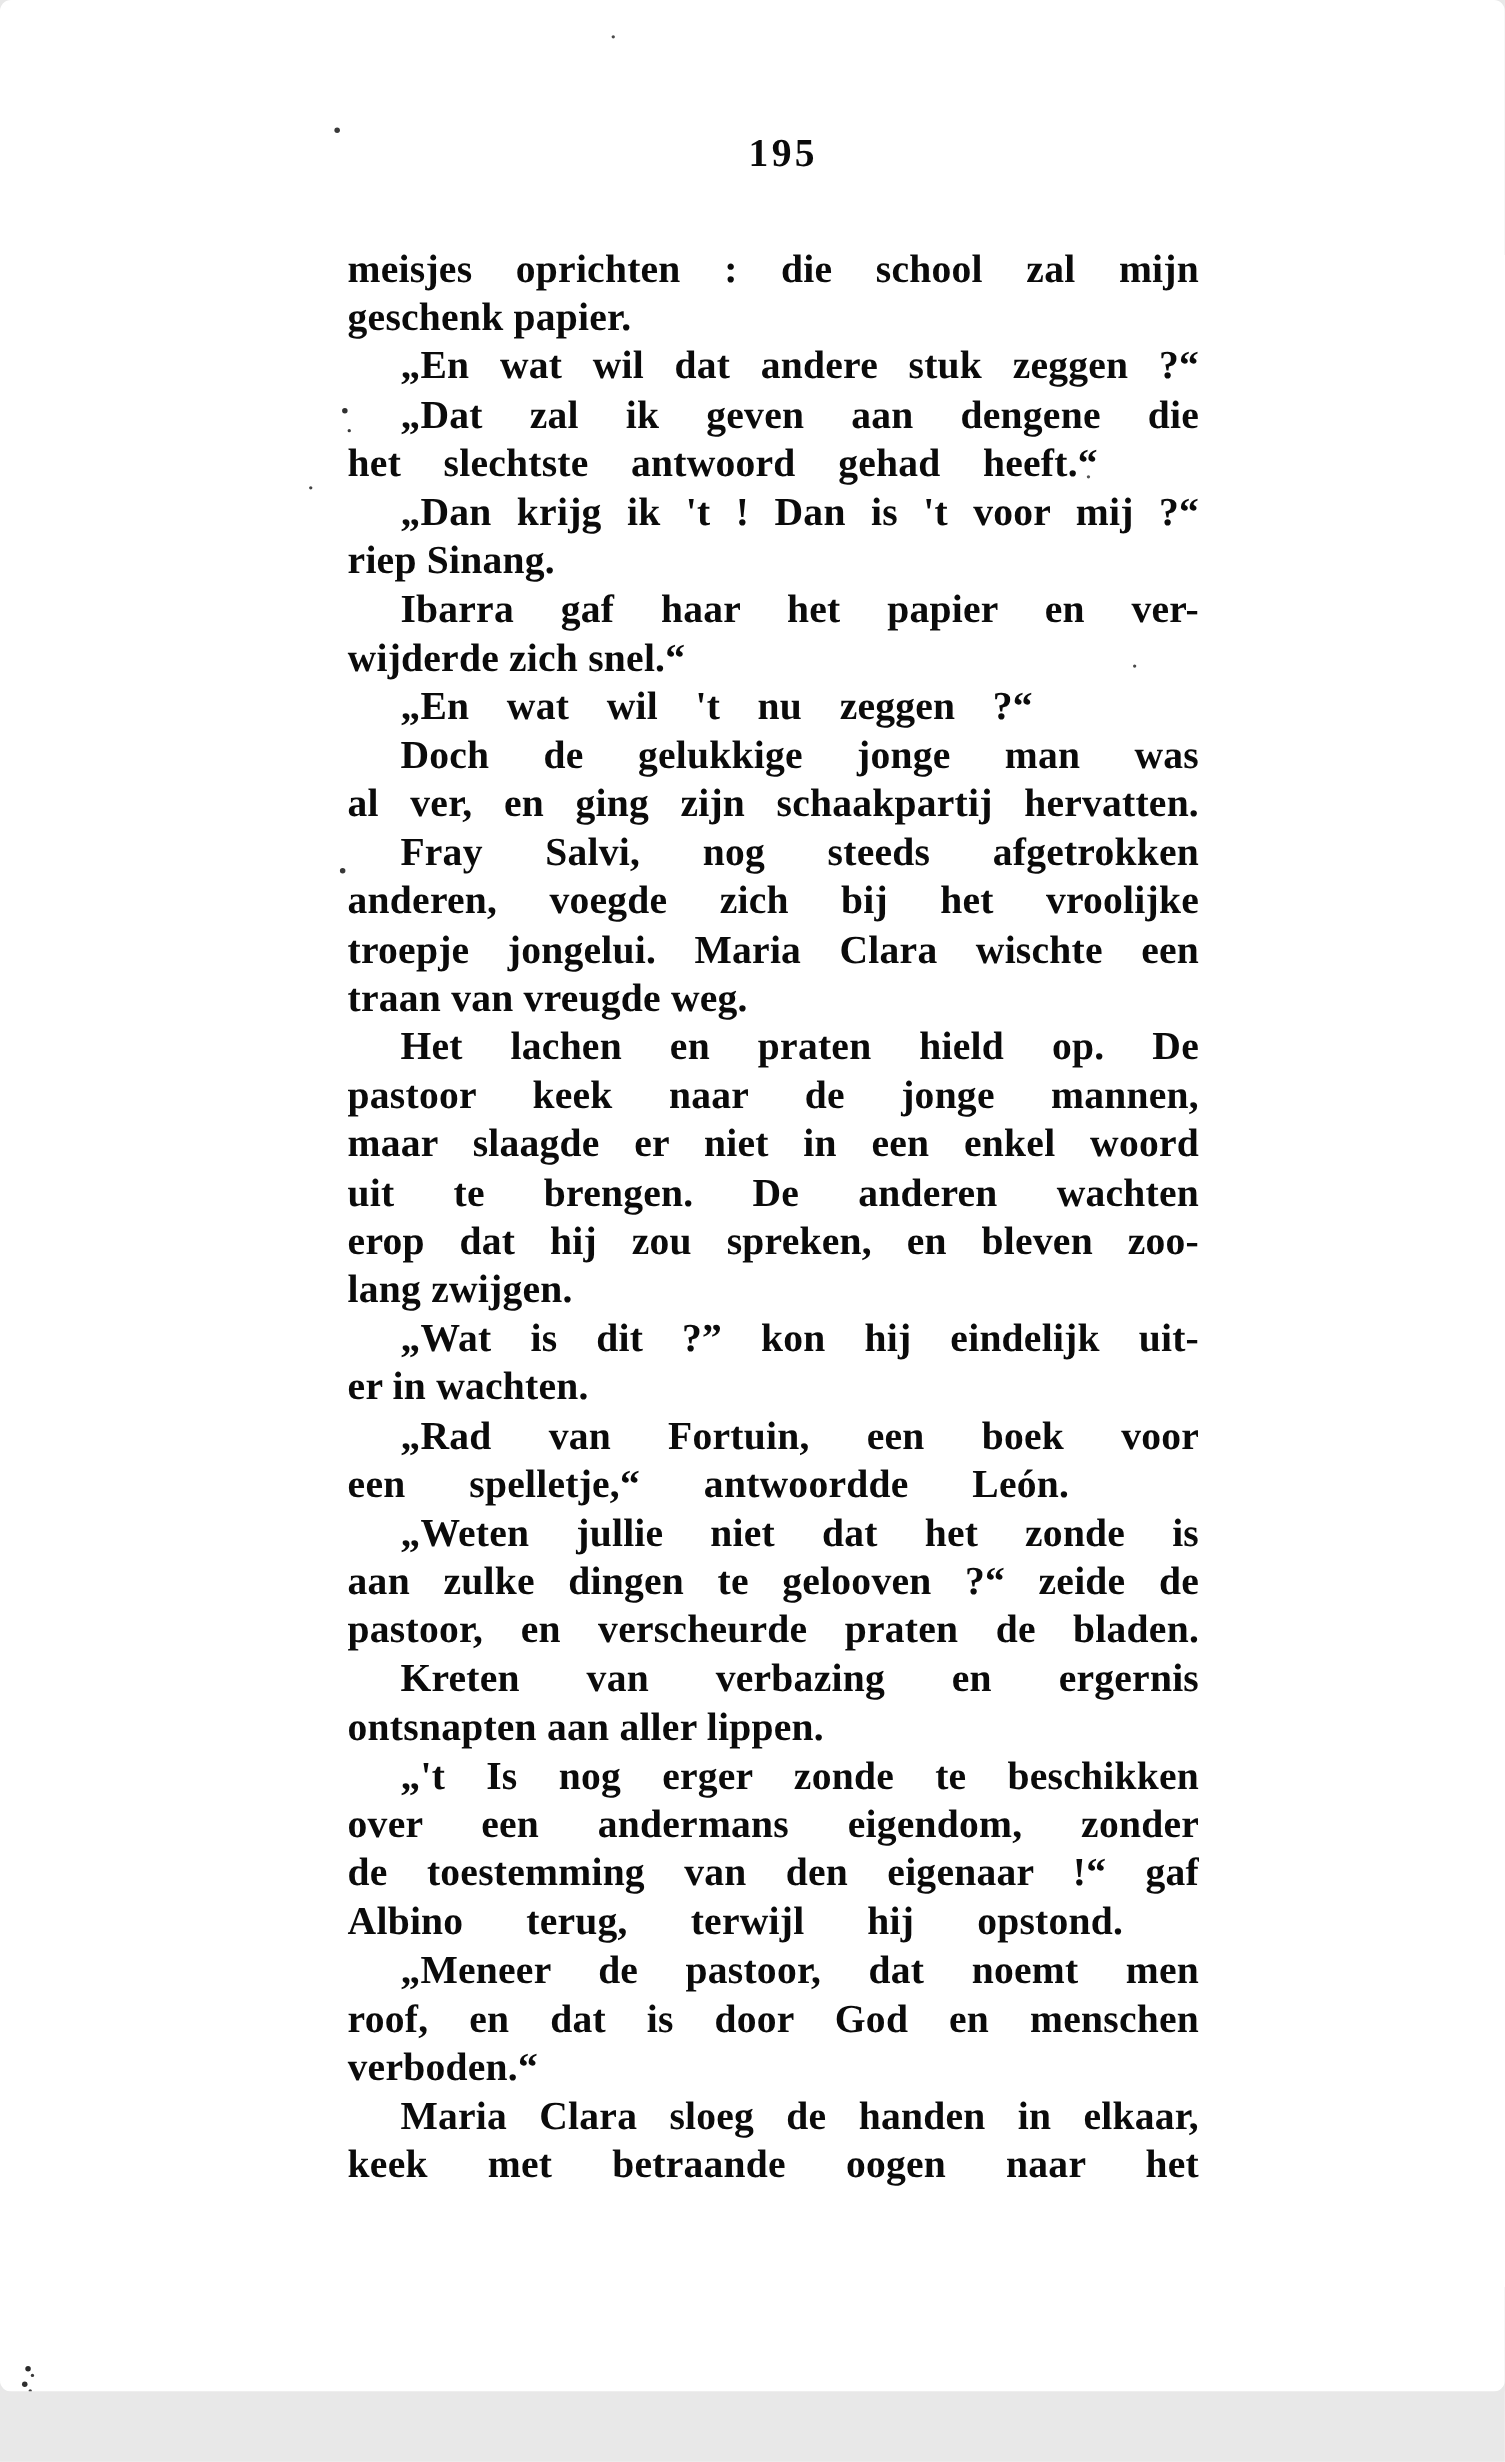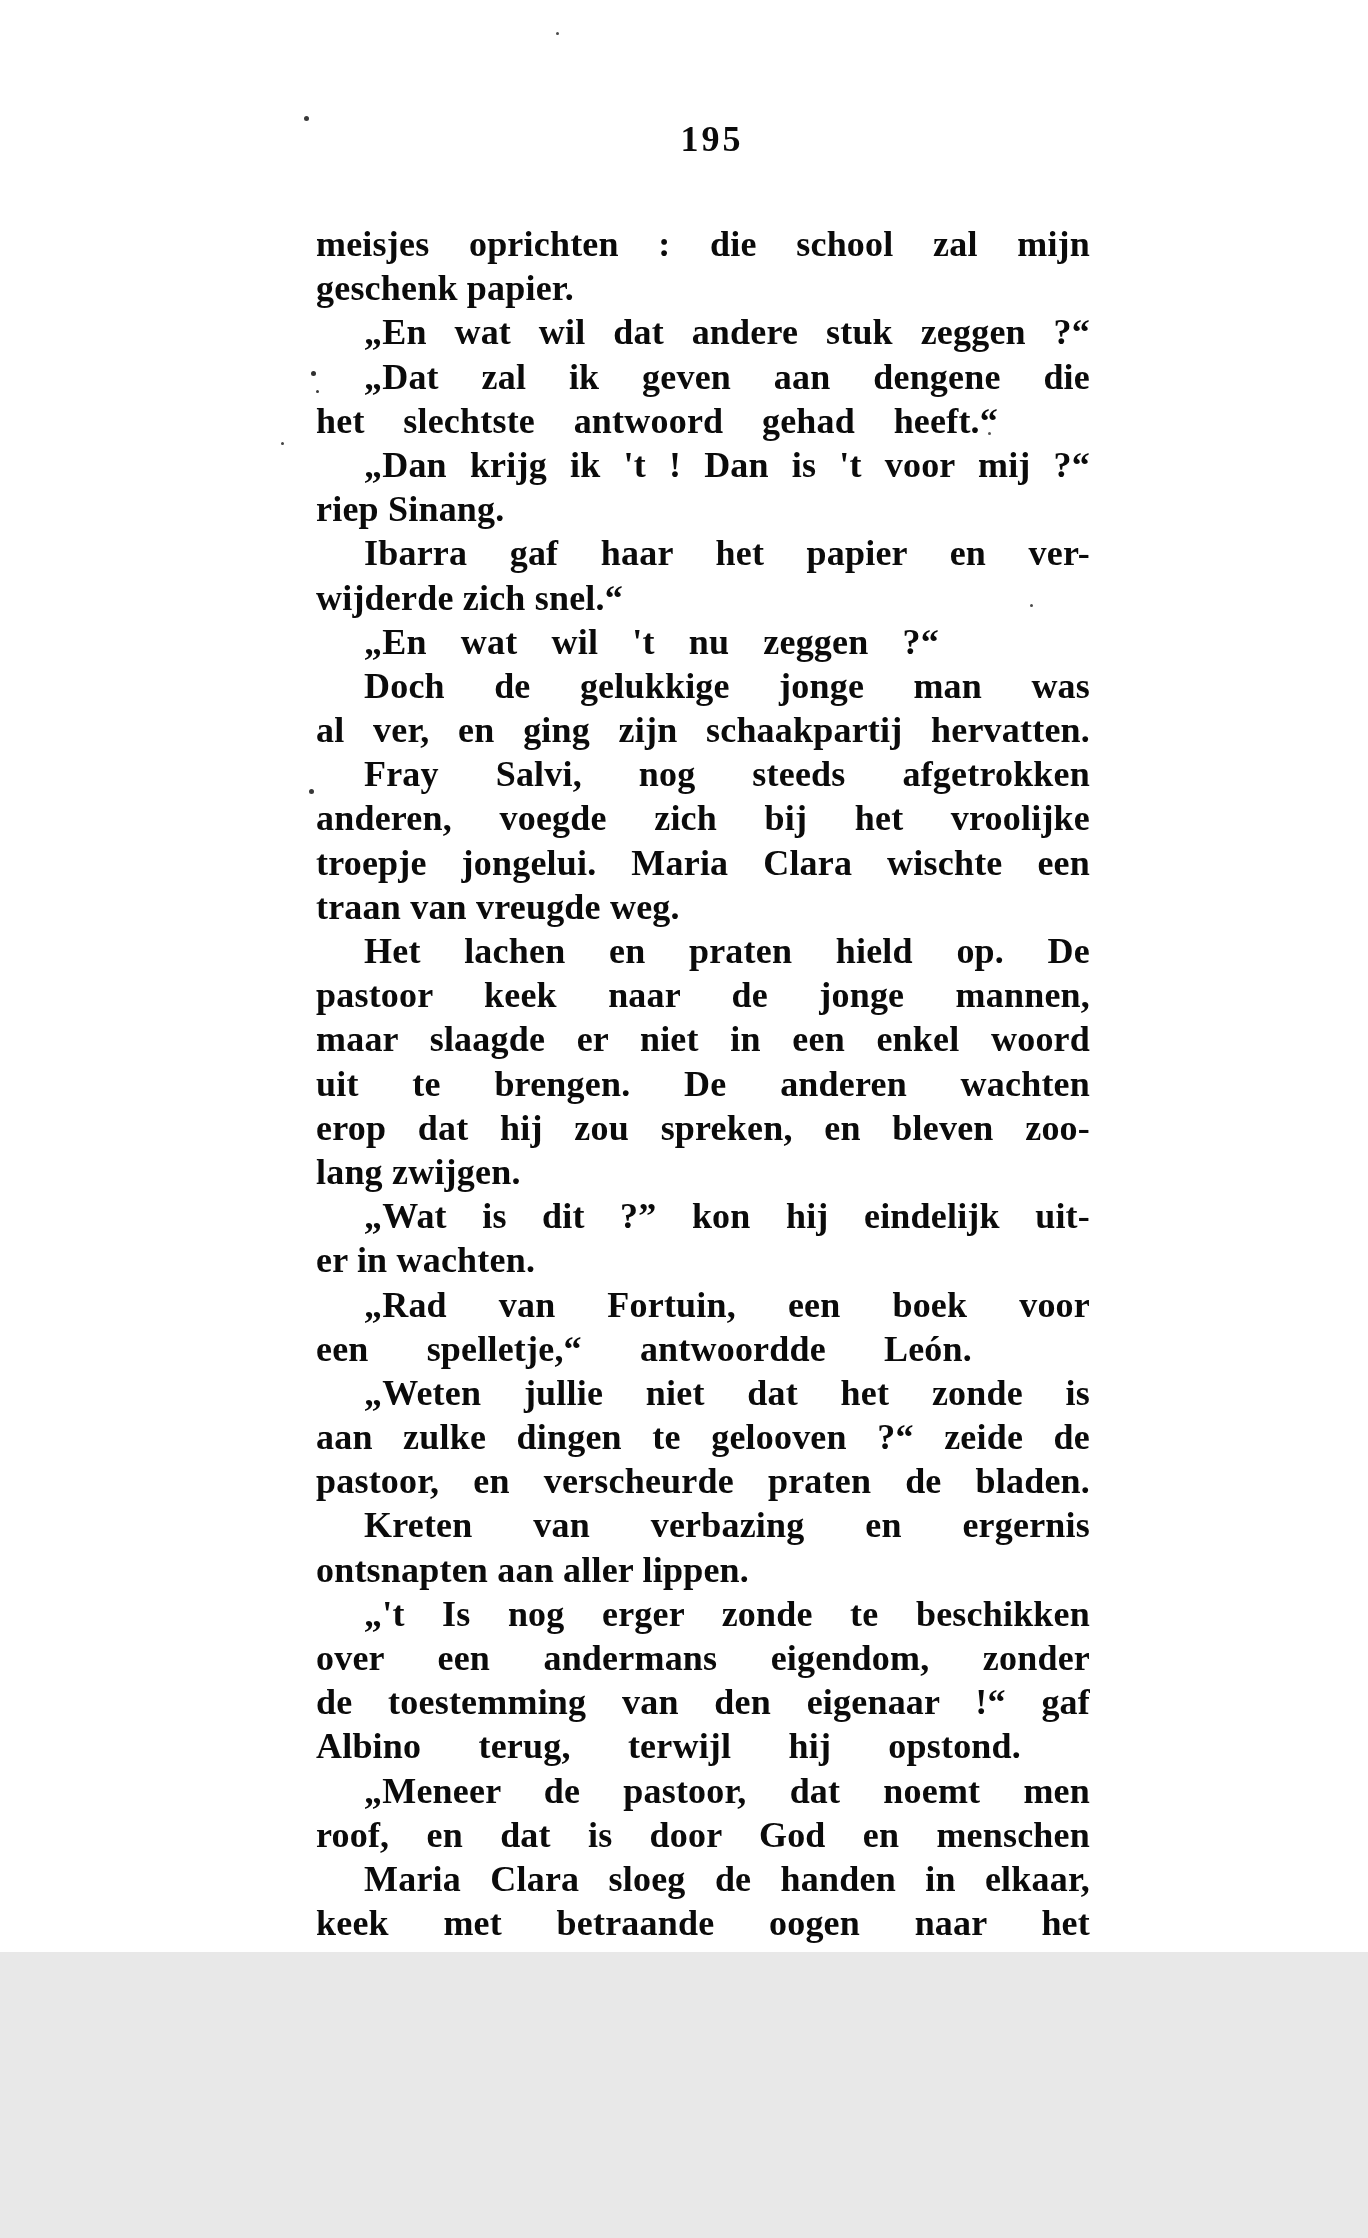--- a/index.html
+++ b/index.html
@@ -1,24 +1,25 @@
 <!DOCTYPE html>
 <html><head>
 <meta charset="utf-8">
 <style>
   html,body { margin:0; padding:0; background:#e8e8e8; }
   .page {
     position:relative;
-    width:1368px; height:1952px;
+    width:1368px; height:2174px;
     margin:0 auto;
     background:#ffffff;
     overflow:hidden;
     font-family:"Liberation Serif", serif;
     font-weight:700;
     color:#0b0b0b;
+    border-radius:10px;
   }
   .page-number {
     position:absolute;
     top:118px; left:712px;
     transform:translateX(-50%);
     font-size:36px;
     letter-spacing:3px;
   }
   .text-block {
     position:absolute;
@@ -107,19 +108,20 @@
       <div class="line j">aan zulke dingen te gelooven ?“ zeide de</div>
       <div class="line j">pastoor, en verscheurde praten de bladen.</div>
       <div class="line j ind">Kreten van verbazing en ergernis</div>
       <div class="line l">ontsnapten aan aller lippen.</div>
       <div class="line j ind">„'t Is nog erger zonde te beschikken</div>
       <div class="line j">over een andermans eigendom, zonder</div>
       <div class="line j">de toestemming van den eigenaar !“ gaf</div>
       <div class="line j" style="width: 705px;">Albino terug, terwijl hij opstond.</div>
       <div class="line j ind">„Meneer de pastoor, dat noemt men</div>
       <div class="line j">roof, en dat is door God en menschen</div>
+      <div class="line l">verboden.“</div>
       <div class="line j ind">Maria Clara sloeg de handen in elkaar,</div>
       <div class="line j">keek met betraande oogen naar het</div>
     </div>
 
   <div class="noise-margin"></div>
   <div class="noise-cluster"></div>
 </div>
 
 </body></html>

